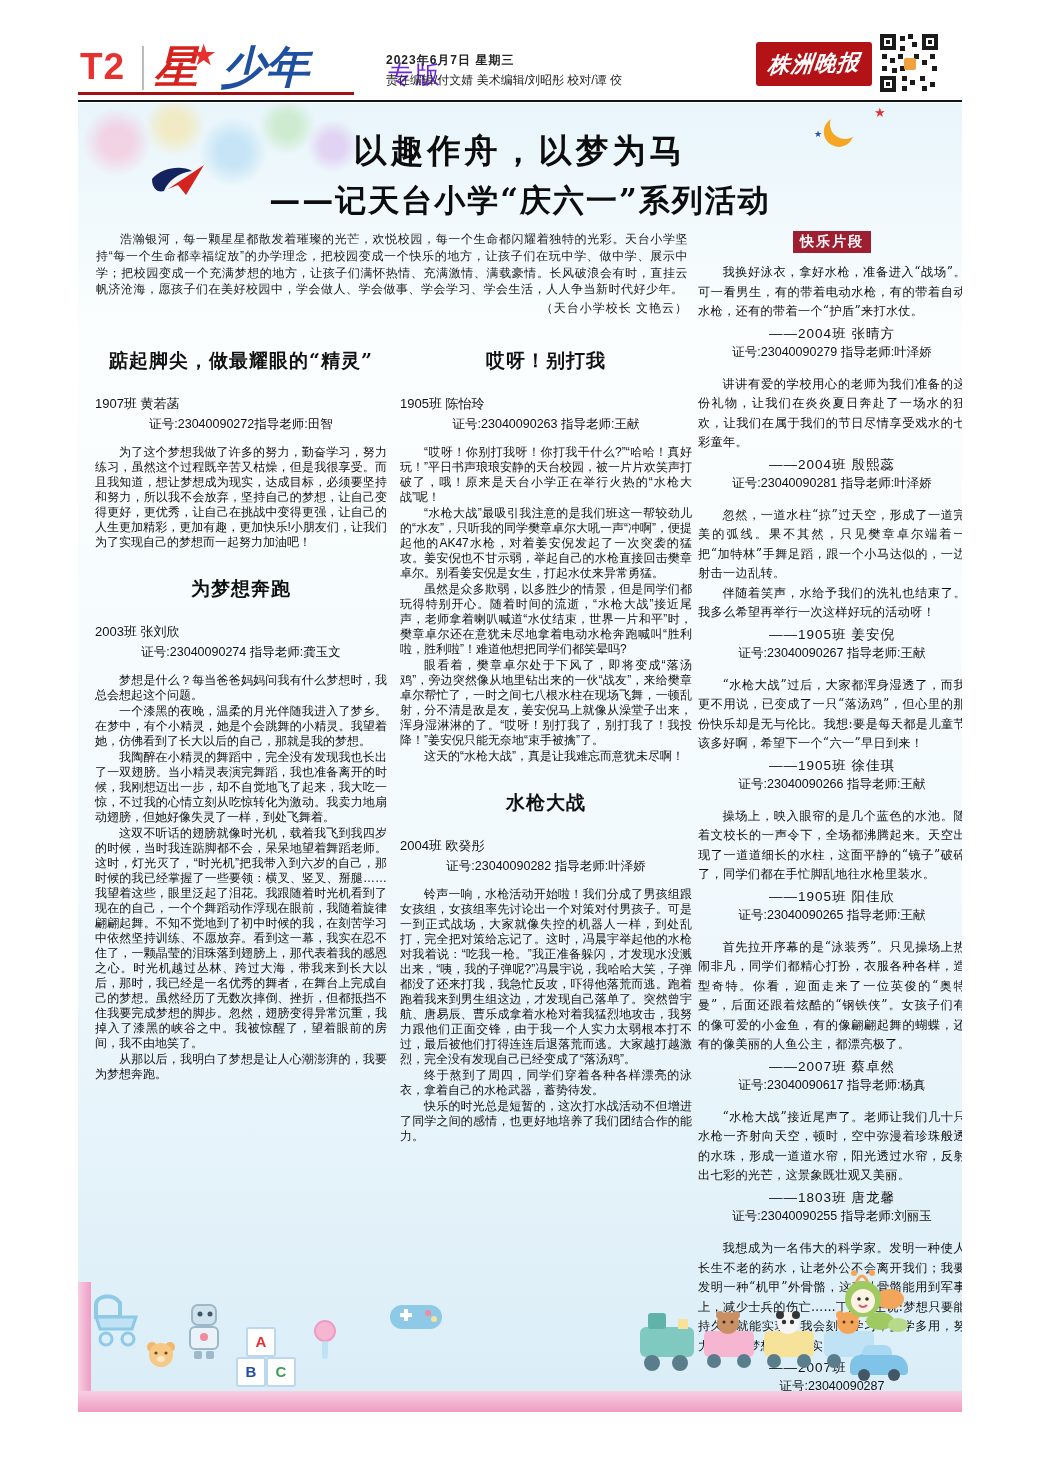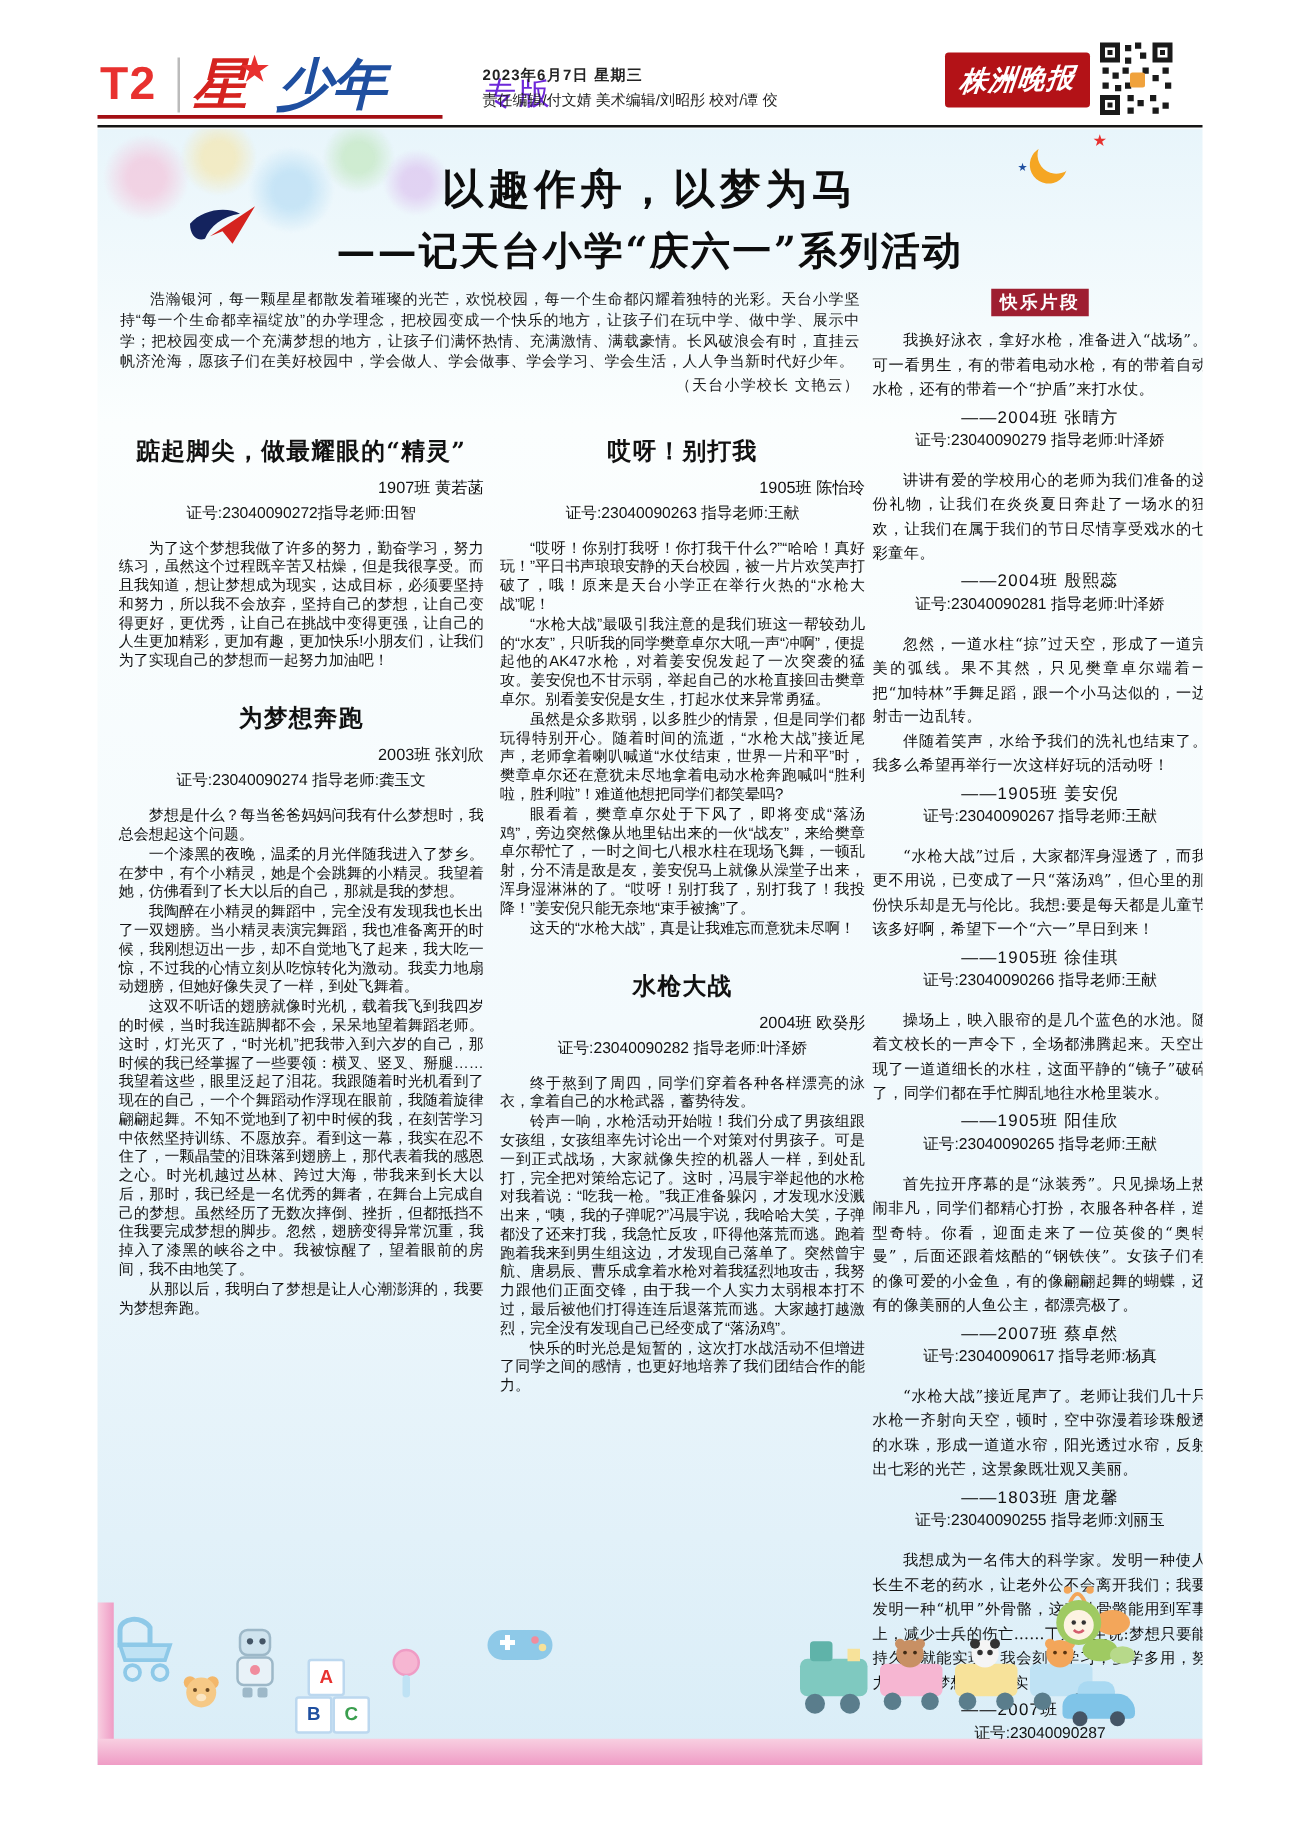--- a/index.html
+++ b/index.html
@@ -41,21 +41,21 @@
          letter-spacing:.5px;text-align:justify;}
   .intro .txt{text-indent:2em;}
   .intro .sig{text-align:right;margin-top:2px;letter-spacing:1px;}
   
   .col{position:absolute;}
   .col-left{left:17px;top:245px;width:292px;}
   .col-mid{left:322px;top:245px;width:292px;}
   .col-right{left:620px;top:128px;width:268px;}
   .art-title{text-align:center;font-weight:bold;font-size:19px;font-family:"DejaVu Serif","Liberation Serif",serif;
              letter-spacing:1px;}
-  .byline{text-align:right;font-size:13px;margin-top:7px;}
+  .byline{text-align:left;font-size:13px;margin-top:21px;}
   .cert{text-align:center;font-size:12.5px;margin-top:3px;}
   .art-body{margin-top:12px;}
   .para{font-size:12px;line-height:1.25;text-indent:2em;text-align:justify;margin:0 0 1px 0;}
   .art + .art{margin-top:26px;}
   
   .badge-wrap{text-align:center;margin-bottom:10px;}
   .badge{display:inline-block;background:#9e1f31;color:#fff;font-weight:bold;font-size:14px;
          padding:2px 7px;letter-spacing:2px;}
   .snippet{margin-bottom:14px;}
   .snippet p{font-size:12.2px;line-height:1.6;text-indent:2em;margin:0;text-align:justify;letter-spacing:.3px;
@@ -198,22 +198,22 @@
           <p class="para">虽然是众多欺弱，以多胜少的情景，但是同学们都玩得特别开心。随着时间的流逝，“水枪大战”接近尾声，老师拿着喇叭喊道“水仗结束，世界一片和平”时，樊章卓尔还在意犹未尽地拿着电动水枪奔跑喊叫“胜利啦，胜利啦”！难道他想把同学们都笑晕吗?</p>
           <p class="para">眼看着，樊章卓尔处于下风了，即将变成“落汤鸡”，旁边突然像从地里钻出来的一伙“战友”，来给樊章卓尔帮忙了，一时之间七八根水柱在现场飞舞，一顿乱射，分不清是敌是友，姜安倪马上就像从澡堂子出来，浑身湿淋淋的了。“哎呀！别打我了，别打我了！我投降！”姜安倪只能无奈地“束手被擒”了。</p>
           <p class="para">这天的“水枪大战”，真是让我难忘而意犹未尽啊！</p>
         </div>
       </div>
       <div class="art">
         <div class="art-title">水枪大战</div>
         <div class="byline">2004班 欧癸彤</div>
         <div class="cert">证号:23040090282 指导老师:叶泽娇</div>
         <div class="art-body">
+          <p class="para">铃声一响，水枪活动开始啦！我们分成了男孩组跟女孩组，女孩组率先讨论出一个对策对付男孩子。可是一到正式战场，大家就像失控的机器人一样，到处乱打，完全把对策给忘记了。这时，冯晨宇举起他的水枪对我着说：“吃我一枪。”我正准备躲闪，才发现水没溅出来，“咦，我的子弹呢?”冯晨宇说，我哈哈大笑，子弹都没了还来打我，我急忙反攻，吓得他落荒而逃。跑着跑着我来到男生组这边，才发现自己落单了。突然曾宇航、唐易辰、曹乐成拿着水枪对着我猛烈地攻击，我努力跟他们正面交锋，由于我一个人实力太弱根本打不过，最后被他们打得连连后退落荒而逃。大家越打越激烈，完全没有发现自己已经变成了“落汤鸡”。</p>
           <p class="para">终于熬到了周四，同学们穿着各种各样漂亮的泳衣，拿着自己的水枪武器，蓄势待发。</p>
-          <p class="para">铃声一响，水枪活动开始啦！我们分成了男孩组跟女孩组，女孩组率先讨论出一个对策对付男孩子。可是一到正式战场，大家就像失控的机器人一样，到处乱打，完全把对策给忘记了。这时，冯晨宇举起他的水枪对我着说：“吃我一枪。”我正准备躲闪，才发现水没溅出来，“咦，我的子弹呢?”冯晨宇说，我哈哈大笑，子弹都没了还来打我，我急忙反攻，吓得他落荒而逃。跑着跑着我来到男生组这边，才发现自己落单了。突然曾宇航、唐易辰、曹乐成拿着水枪对着我猛烈地攻击，我努力跟他们正面交锋，由于我一个人实力太弱根本打不过，最后被他们打得连连后退落荒而逃。大家越打越激烈，完全没有发现自己已经变成了“落汤鸡”。</p>
           <p class="para">快乐的时光总是短暂的，这次打水战活动不但增进了同学之间的感情，也更好地培养了我们团结合作的能力。</p>
         </div>
       </div>
     </div>
 
     <div class="col col-right">
       <div class="badge-wrap">
         <span class="badge">快乐片段</span>
       </div>
 

